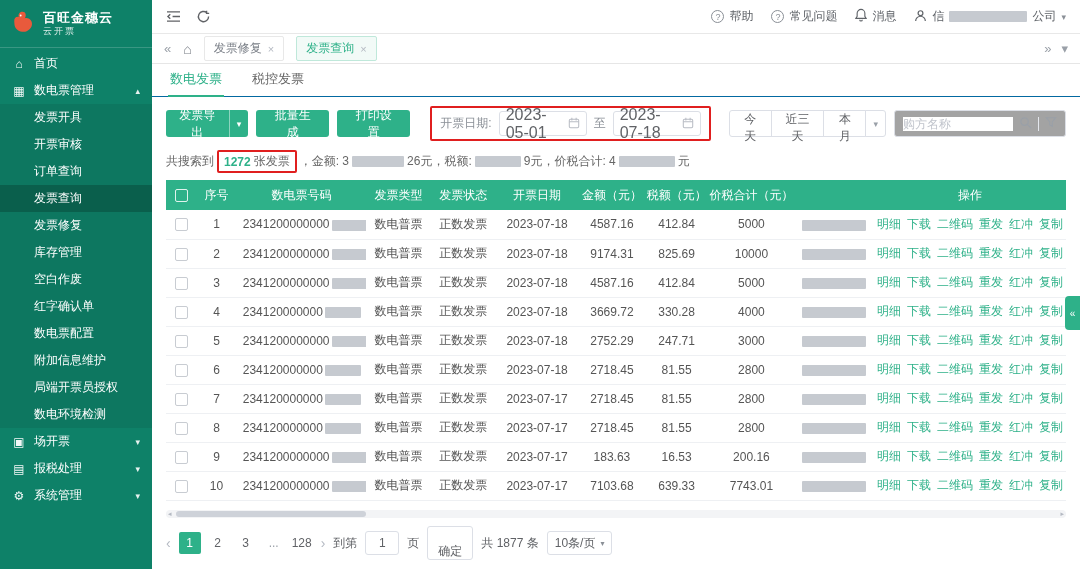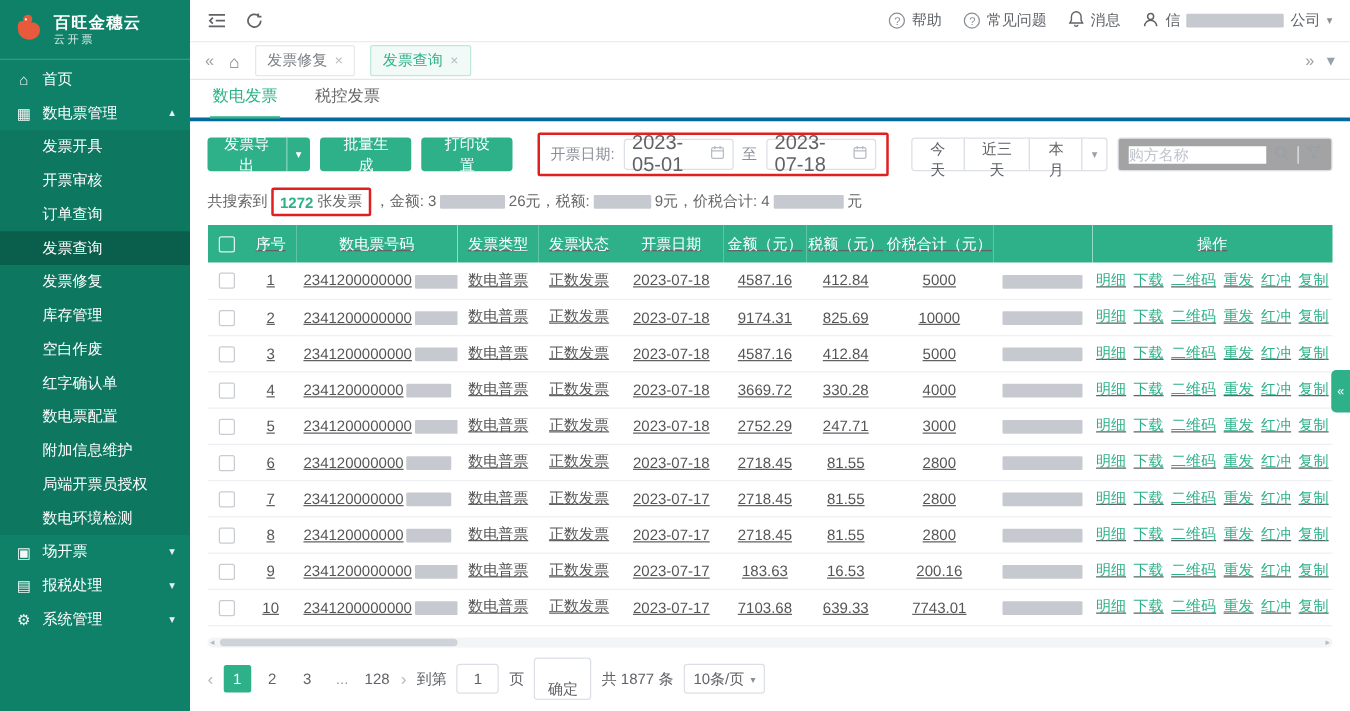--- a/index.html
+++ b/index.html
@@ -40,21 +40,21 @@
   .tabstrip{position:absolute;left:152px;right:0;top:34px;height:30px;background:#fff;border-bottom:1px solid #e6e6e6;display:flex;align-items:center;gap:12px;padding:0 12px;color:#7a7f87;}
   .ts-ctl{cursor:pointer;font-size:13px;color:#9aa0a8;}
   .ts-home{cursor:pointer;font-size:14px;color:#7a7f87;}
   .page-tab{display:inline-flex;align-items:center;gap:6px;padding:3px 9px;border:1px solid #e8e8e8;border-radius:2px;background:#fff;cursor:pointer;font-size:12px;}
   .page-tab.active{color:var(--accent);border-color:#bfe8da;background:#f2faf7;}
   .tab-close{font-size:11px;color:#b4b9c2;cursor:pointer;}
   .ts-right{margin-left:auto;display:flex;align-items:center;gap:10px;}
 
   
   .content{position:absolute;left:152px;right:0;top:64px;bottom:0;background:#fff;display:flex;flex-direction:column;overflow:hidden;}
-  .content-tabs{height:33px;border-bottom:3px solid #0369a1;display:flex;align-items:flex-end;gap:26px;padding:0 16px;font-size:13px;color:#666;}
+  .content-tabs{height:33px;border-bottom:1px solid #0369a1;display:flex;align-items:flex-end;gap:26px;padding:0 16px;font-size:13px;color:#666;}
   .ctab{padding:7px 2px;cursor:pointer;margin-bottom:-1px;border-bottom:2px solid transparent;}
   .ctab.active{color:var(--accent);border-bottom-color:var(--accent);}
 
   .toolbar{display:flex;align-items:center;margin:9px 14px 0;gap:8px;}
   .btn{background:var(--accent);color:#fff;border:none;height:27px;padding:0 14px;border-radius:3px;font-size:12px;cursor:pointer;display:inline-flex;align-items:center;}
   .btn.split{padding:0;}
   .btn-label{padding:0 10px;}
   .btn-caret{border-left:1px solid rgba(255,255,255,.45);padding:0 7px;font-size:9px;align-self:stretch;display:flex;align-items:center;cursor:pointer;}
   .anno-border{border:2px solid var(--anno);}
   .date-group{display:flex;align-items:center;gap:7px;padding:3px 8px;margin-left:12px;border-radius:2px;}
@@ -68,21 +68,21 @@
   .search-input{flex:1;min-width:0;border:none;outline:none;font-size:12px;color:#606266;}
   .search-input::placeholder{color:#c0c4cc;}
   .vdiv{width:1px;height:14px;background:#e4e7ed;}
 
   .summary{display:flex;align-items:center;gap:3px;margin:9px 14px 7px;font-size:12px;color:#666;white-space:nowrap;}
   .count-box{display:inline-flex;align-items:center;gap:3px;padding:1px 5px;border-radius:2px;}
   .count-num{color:var(--accent);font-weight:bold;}
   .summary-rest{display:inline-flex;align-items:center;gap:3px;}
 
   
-  table.grid{width:calc(100% - 28px);margin:0 14px;border-collapse:collapse;table-layout:fixed;font-size:12px;text-decoration:underline;}
+  table.grid{width:calc(100% - 28px);margin:0 14px;border-collapse:collapse;table-layout:fixed;font-size:12px;}
   .grid thead th{background:var(--accent);color:#fff;height:30px;font-weight:normal;white-space:nowrap;overflow:hidden;}
   .grid tbody td{height:29px;border-bottom:1px solid #eef0f3;text-align:center;color:#555;white-space:nowrap;overflow:hidden;}
   .col-cb{width:30px;}
   .checkbox{display:inline-block;width:13px;height:13px;border:1px solid #c8ccd2;border-radius:2px;background:#fff;cursor:pointer;vertical-align:middle;}
   .head-cb{background:transparent;border-color:rgba(255,255,255,.85);}
   .cell-invoice{text-align:left !important;padding-left:6px;}
   .cell-invoice .redact{width:36px;margin-left:2px;}
   .cell-buyer .redact{width:64px;}
   .ops a{color:var(--accent);text-decoration:none;margin:0 3px;cursor:pointer;font-size:12px;}
 

